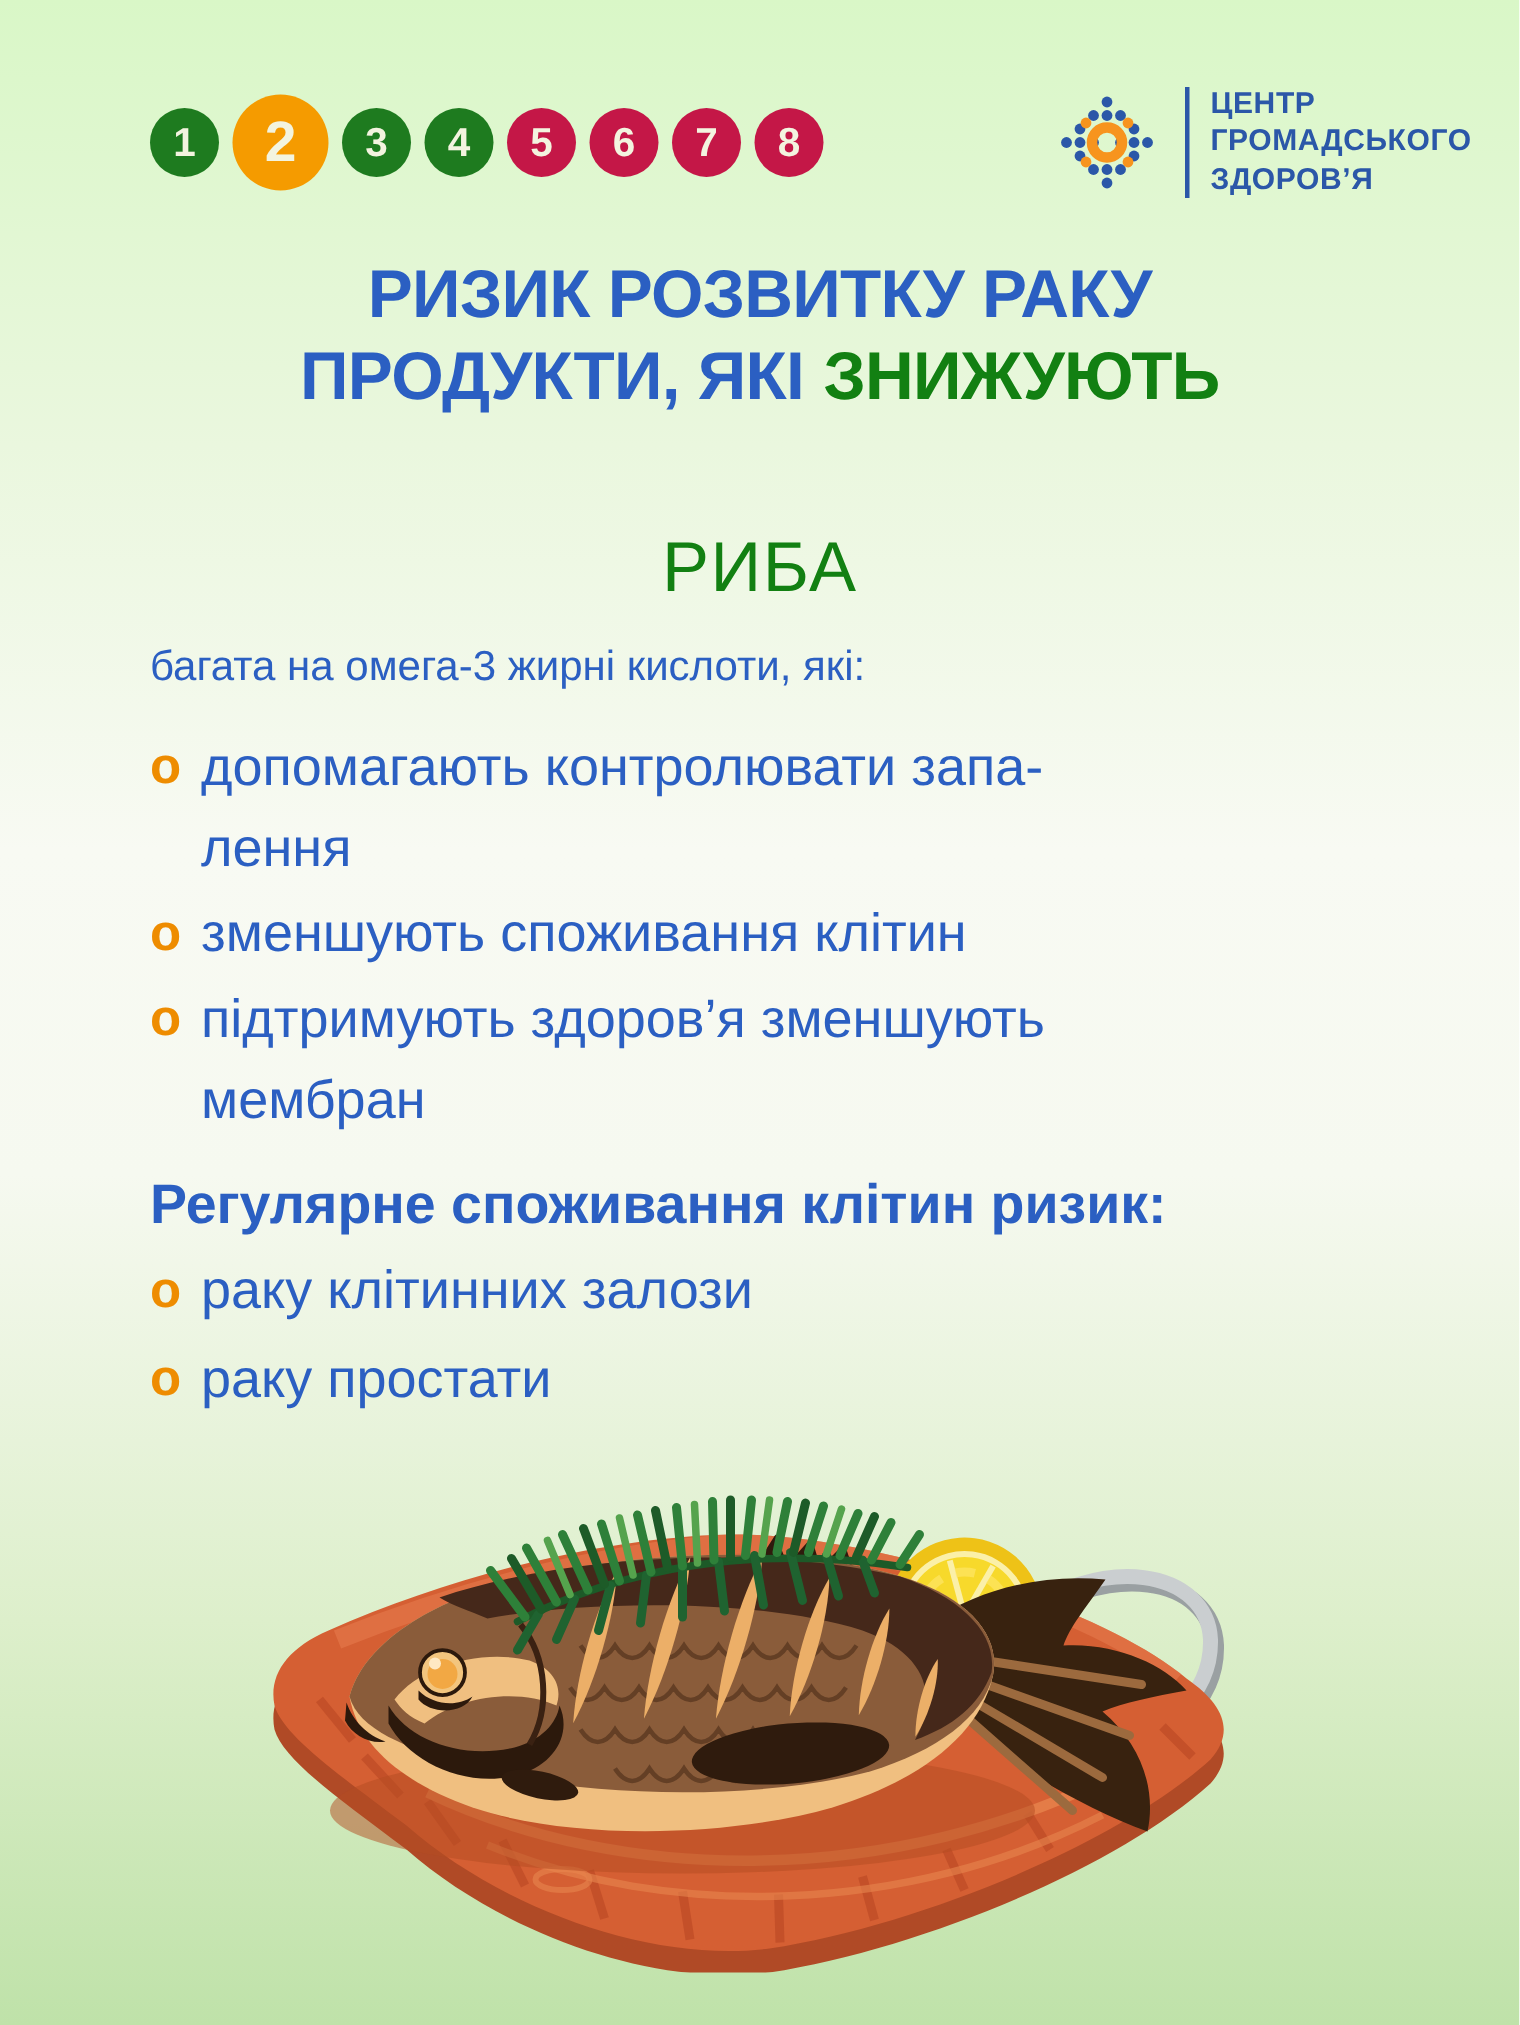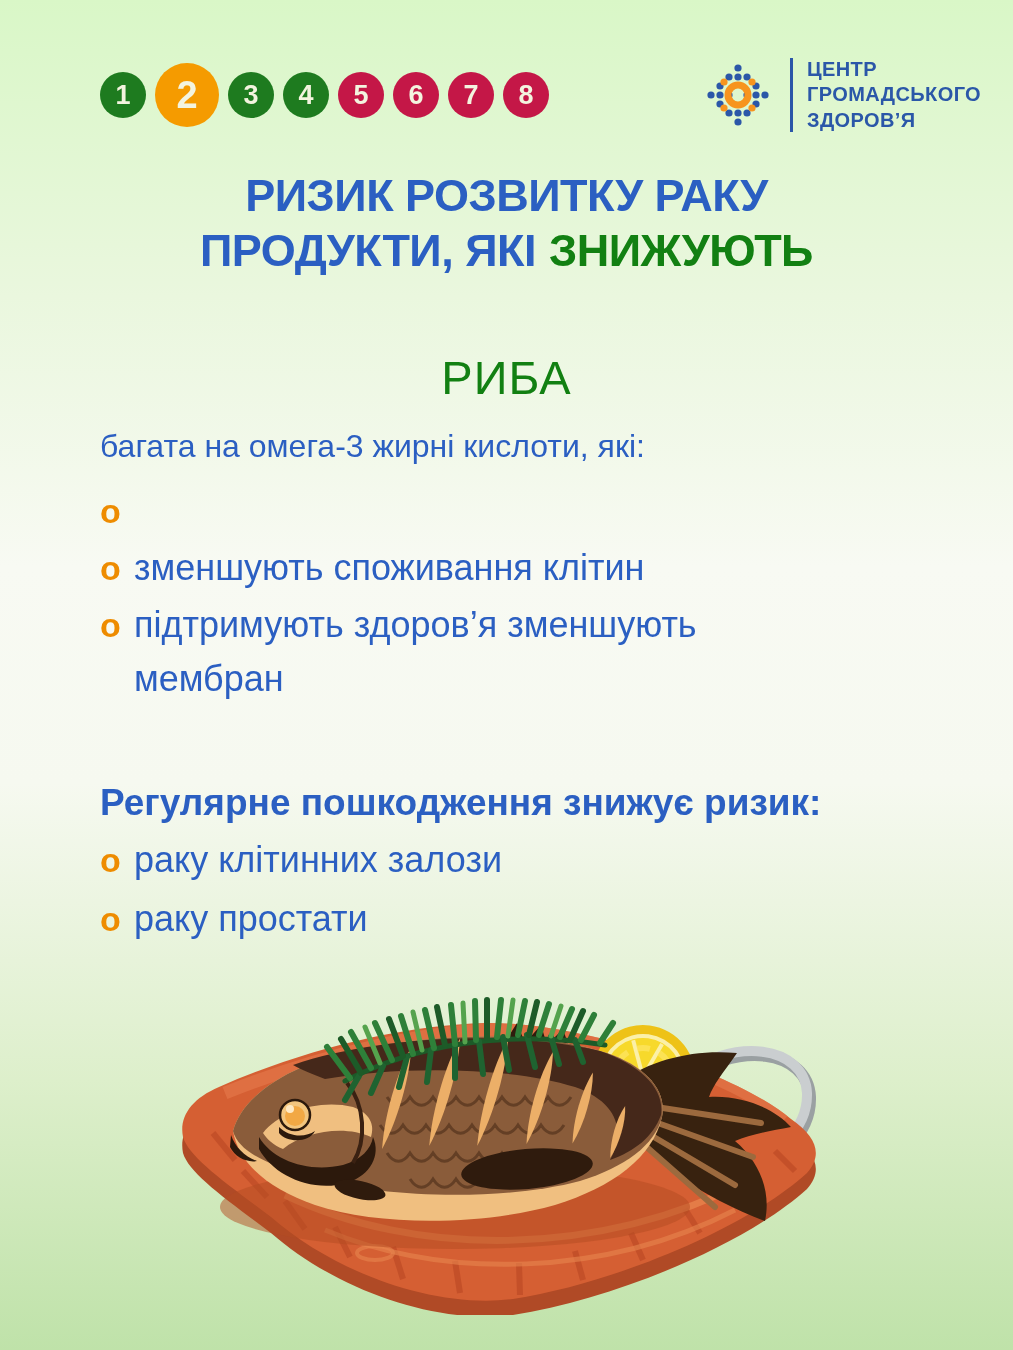--- a/index.html
+++ b/index.html
@@ -24,21 +24,21 @@
   .logo-text { color:#2b57a8; font-weight:bold; font-size:20px; line-height:1.28; letter-spacing:.4px; }
   
   .title { position:absolute; left:0; right:0; top:168px; text-align:center; font-weight:bold;
            font-size:45px; line-height:55px; letter-spacing:-0.5px; }
   .t-line { display:block; }
   .blue { color:#2b5fc2; }
   .green { color:#128012; }
   .title .blue-part { margin-right:13px; }
   .fish-heading { position:absolute; left:0; right:0; top:350px; text-align:center;
                   font-size:47px; font-weight:normal; color:#128012; letter-spacing:1px; }
-  .intro { position:absolute; left:100px; top:428px; font-size:32px; color:#2b5fc2; }
+  .intro { position:absolute; left:100px; top:428px; font-size:28px; color:#2b5fc2; }
   .bullets { position:absolute; left:100px; width:815px; list-style:none; }
   .bullets li { display:flex; align-items:flex-start; margin-bottom:3px; }
   .marker { width:34px; flex:0 0 34px; color:#ee8c00; font-weight:bold; font-size:34px; line-height:54px; }
   .li-text { color:#2b5fc2; font-size:36px; line-height:54px; white-space:pre-line; }
   .benefits { top:484px; }
   .risk-heading { position:absolute; left:100px; top:782px; font-size:37px; font-weight:bold; color:#2b5fc2; }
   .risks { top:832px; }
   .risks .li-text { line-height:56px; }
   .risks .marker { line-height:56px; }
   
@@ -102,33 +102,35 @@
     <span class="t-line blue">РИЗИК РОЗВИТКУ РАКУ</span>
     <span class="t-line"><span class="blue blue-part">ПРОДУКТИ, ЯКІ</span><span class="green">ЗНИЖУЮТЬ</span></span>
   </h1>
 
   <h2 class="fish-heading">РИБА</h2>
   <p class="intro">багата на омега-3 жирні кислоти, які:</p>
 
   <ul class="bullets benefits">
     <li>
       <span class="marker">o</span>
+      <span class="li-text">допомагають контролювати запа-
+лення</span>
     </li>
     <li>
       <span class="marker">o</span>
       <span class="li-text">зменшують споживання клітин</span>
     </li>
     <li>
       <span class="marker">o</span>
       <span class="li-text">підтримують здоров’я зменшують
 мембран</span>
     </li>
   </ul>
 
-  <p class="risk-heading">Регулярне пошкодження знижує ризик:</p>
+  <p class="risk-heading">Регулярне споживання клітин ризик:</p>
 
   <ul class="bullets risks">
     <li>
       <span class="marker">o</span>
       <span class="li-text">раку клітинних залози</span>
     </li>
     <li>
       <span class="marker">o</span>
       <span class="li-text">раку простати</span>
     </li>

